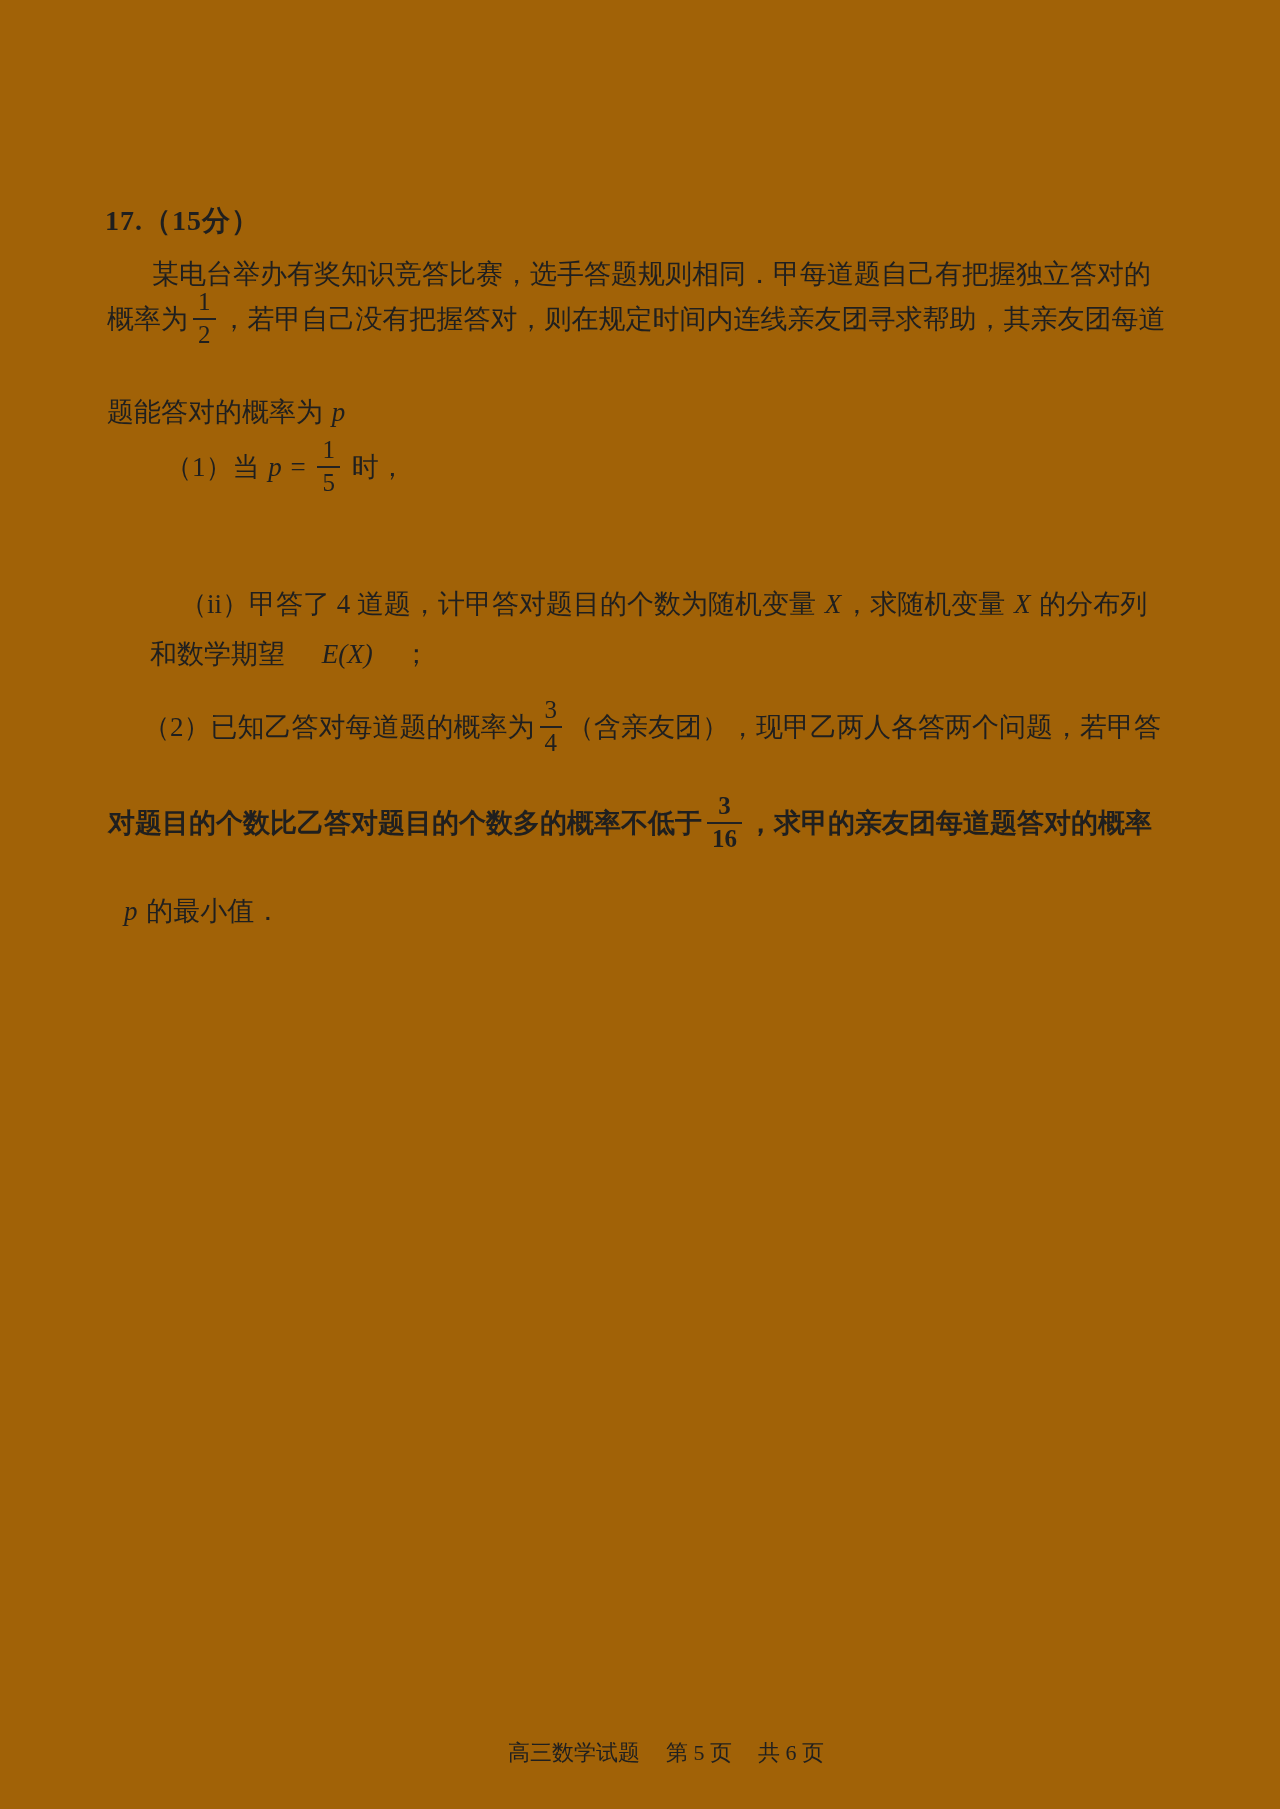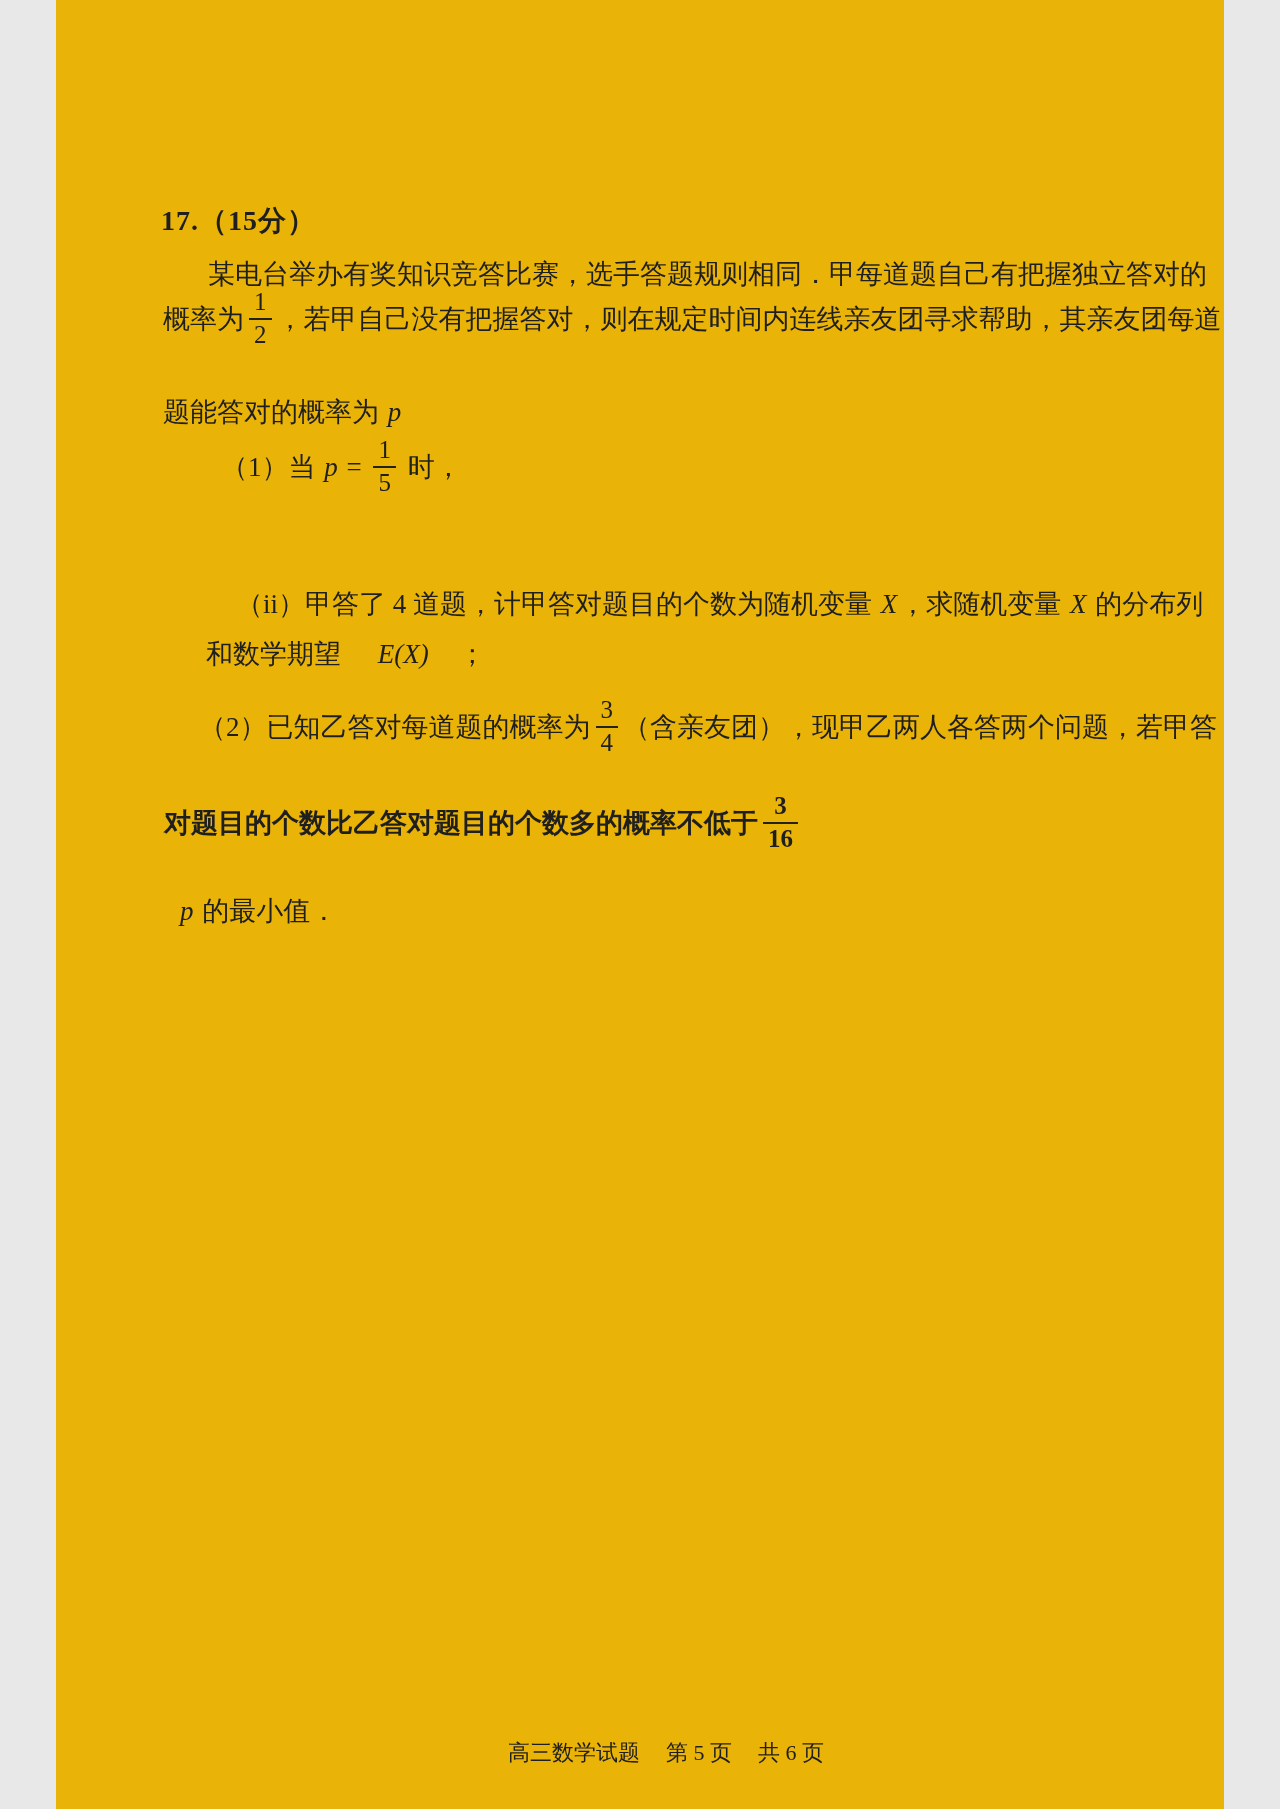--- a/index.html
+++ b/index.html
@@ -2,24 +2,24 @@
 <html><head>
 <meta charset="utf-8">
 <style>
   html, body {
     margin: 0;
     padding: 0;
     background: #e8e8e8;
   }
   .page {
     position: relative;
-    width: 1168px;
+    width: 1280px;
     height: 1809px;
     margin: 0 auto;
-    background: #eab308;
+    background: #a16207;
     color: #1f1f1f;
     font-family: "Liberation Serif", "DejaVu Serif", serif;
     font-size: 27px;
     overflow: hidden;
   }
   .line {
     position: absolute;
     display: flex;
     align-items: center;
     white-space: pre;
@@ -131,20 +131,21 @@
     </span>
     <span class="seg">（含亲友团），现甲乙两人各答两个问题，若甲答</span>
   </div>
 
   <div class="line" style="left:108px; top:792px;font-weight:bold;">
     <span class="seg">对题目的个数比乙答对题目的个数多的概率不低于</span>
     <span class="frac">
       <span class="num">3</span>
       <span class="den">16</span>
     </span>
+    <span class="seg">，求甲的亲友团每道题答对的概率</span>
   </div>
 
   <div class="line" style="left:122px; top:891px;">
     <span class="seg mvar">p</span>
     <span class="seg"> 的最小值．</span>
   </div>
 
   <div class="footer-line" style="top:1712px;">
     <span class="seg">高三数学试题</span><span class="gap"></span><span class="seg">第 5 页</span><span class="gap"></span><span class="seg">共 6 页</span>
   </div>

